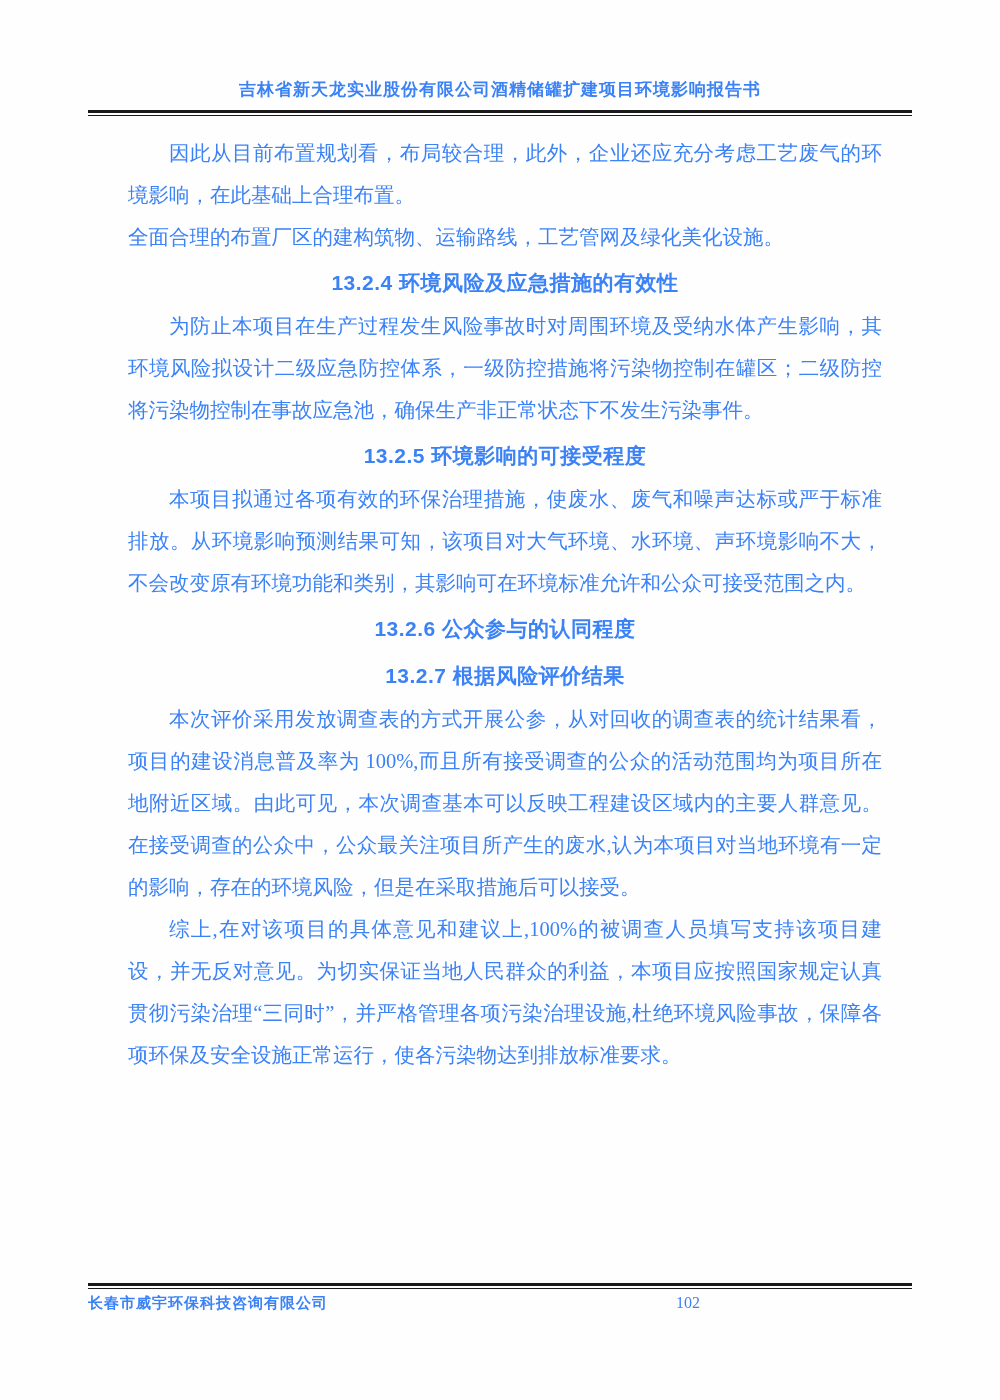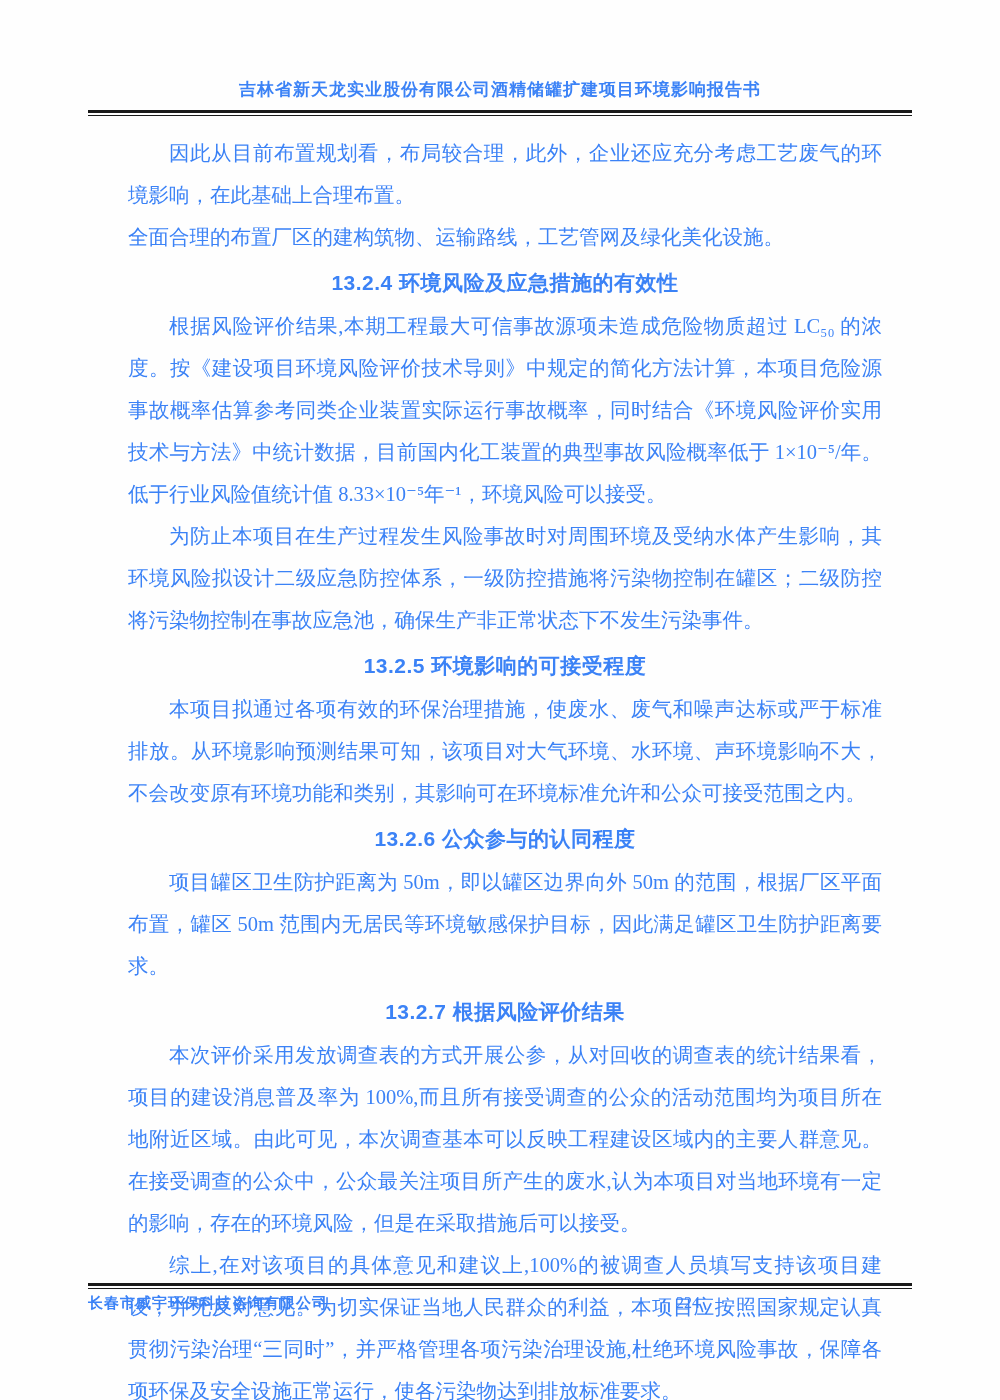--- a/index.html
+++ b/index.html
@@ -97,37 +97,35 @@
     <div class="rule-thick"></div>
     <div class="rule-gap"></div>
     <div class="rule-thin"></div>
   </div>
 
   <div class="content">
     <p class="para">因此从目前布置规划看，布局较合理，此外，企业还应充分考虑工艺废气的环境影响，在此基础上合理布置。</p>
     <p class="para no-indent">全面合理的布置厂区的建构筑物、运输路线，工艺管网及绿化美化设施。</p>
 
     <h3 class="section-heading">13.2.4 环境风险及应急措施的有效性</h3>
-    <p class="para">根据风险评价结果,本期工程最大可信事故源项未造成危险物质超过 LC₅₀ 的浓度。按《建设项目环境风险评价技术导则》中规定的简化方法计算，本项目危险源事故概率估算参考同类企业装置实际运行事故概率，同时结合《环境风险评价实用技术与方法》中统计数据，目前国内化工装置的典型事故风险概率低于 1×10⁻⁵/年。低于行业风险值统计值 8.33×10⁻⁵年⁻¹，环境风险可以接受。</p>
     <p class="para">为防止本项目在生产过程发生风险事故时对周围环境及受纳水体产生影响，其环境风险拟设计二级应急防控体系，一级防控措施将污染物控制在罐区；二级防控将污染物控制在事故应急池，确保生产非正常状态下不发生污染事件。</p>
 
     <h3 class="section-heading">13.2.5 环境影响的可接受程度</h3>
     <p class="para">本项目拟通过各项有效的环保治理措施，使废水、废气和噪声达标或严于标准排放。从环境影响预测结果可知，该项目对大气环境、水环境、声环境影响不大，不会改变原有环境功能和类别，其影响可在环境标准允许和公众可接受范围之内。</p>
 
     <h3 class="section-heading">13.2.6 公众参与的认同程度</h3>
-    <p class="para">项目罐区卫生防护距离为 50m，即以罐区边界向外 50m 的范围，根据厂区平面布置，罐区 50m 范围内无居民等环境敏感保护目标，因此满足罐区卫生防护距离要求。</p>
 
     <h3 class="section-heading">13.2.7 根据风险评价结果</h3>
     <p class="para">本次评价采用发放调查表的方式开展公参，从对回收的调查表的统计结果看，项目的建设消息普及率为 100%,而且所有接受调查的公众的活动范围均为项目所在地附近区域。由此可见，本次调查基本可以反映工程建设区域内的主要人群意见。在接受调查的公众中，公众最关注项目所产生的废水,认为本项目对当地环境有一定的影响，存在的环境风险，但是在采取措施后可以接受。</p>
     <p class="para">综上,在对该项目的具体意见和建议上,100%的被调查人员填写支持该项目建设，并无反对意见。为切实保证当地人民群众的利益，本项目应按照国家规定认真贯彻污染治理“三同时”，并严格管理各项污染治理设施,杜绝环境风险事故，保障各项环保及安全设施正常运行，使各污染物达到排放标准要求。</p>
   </div>
 
   <div class="footer">
     <div class="rule-thick"></div>
     <div class="rule-gap"></div>
     <div class="rule-thin"></div>
     <div class="footer-row">
       <span class="footer-company">长春市威宇环保科技咨询有限公司</span>
-      <span class="footer-page">224</span>
+      <span class="footer-page">102</span>
     </div>
   </div>
 
 </div>
 
 </body></html>

